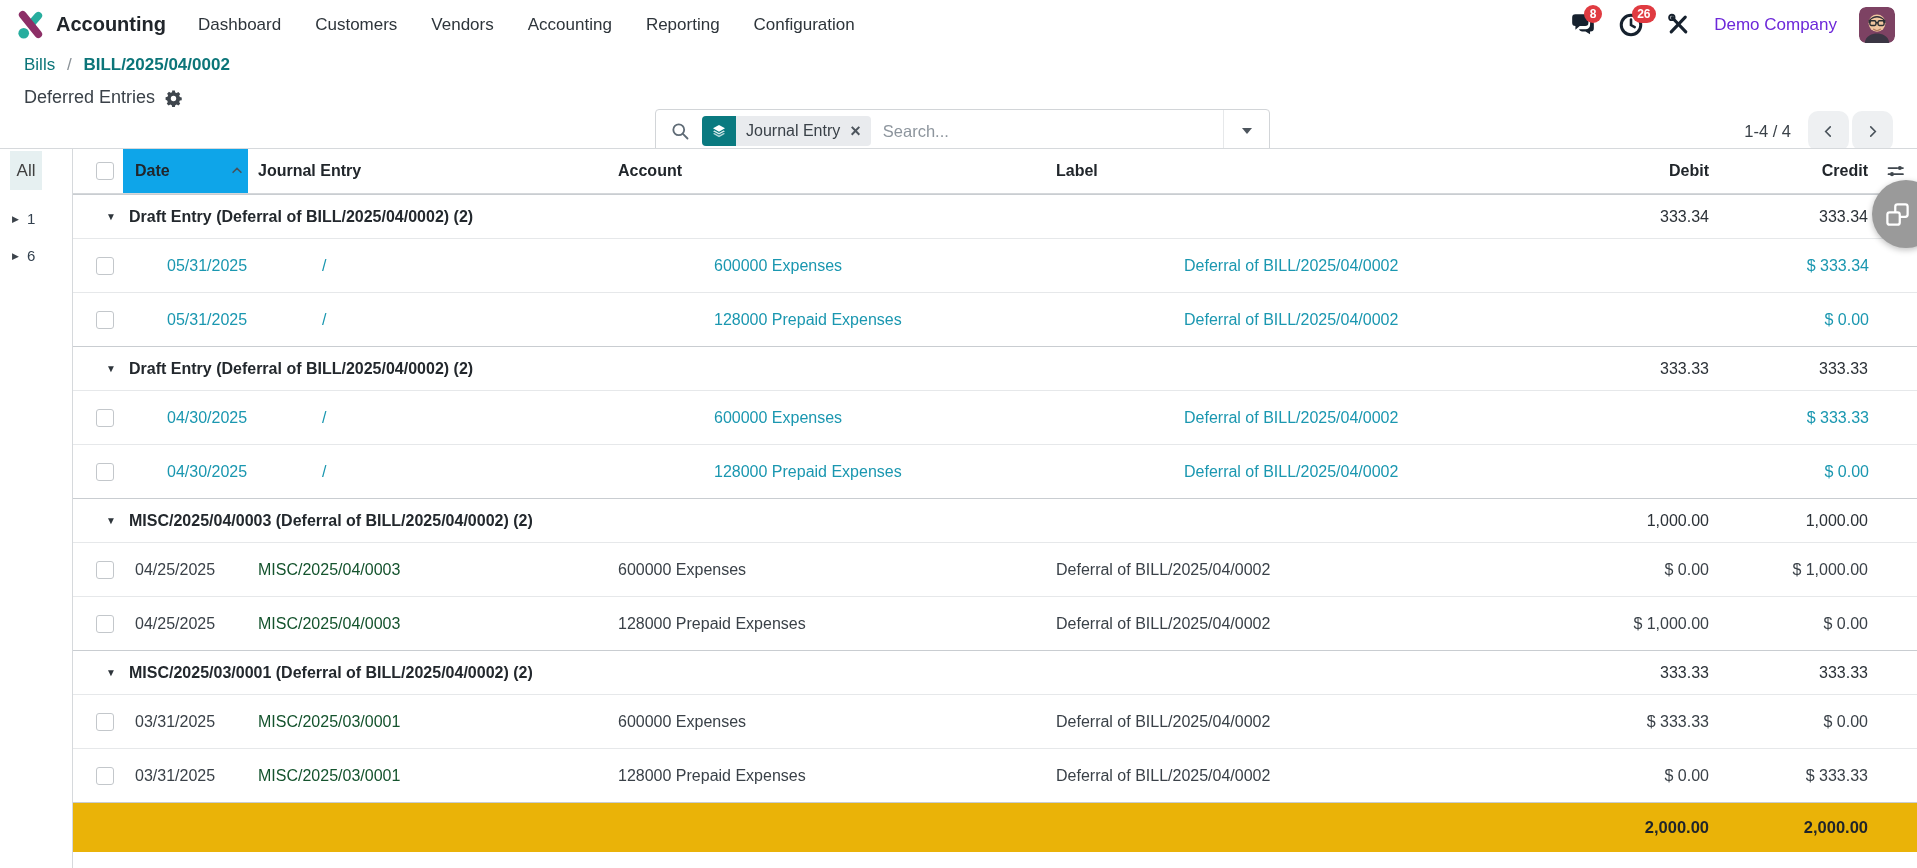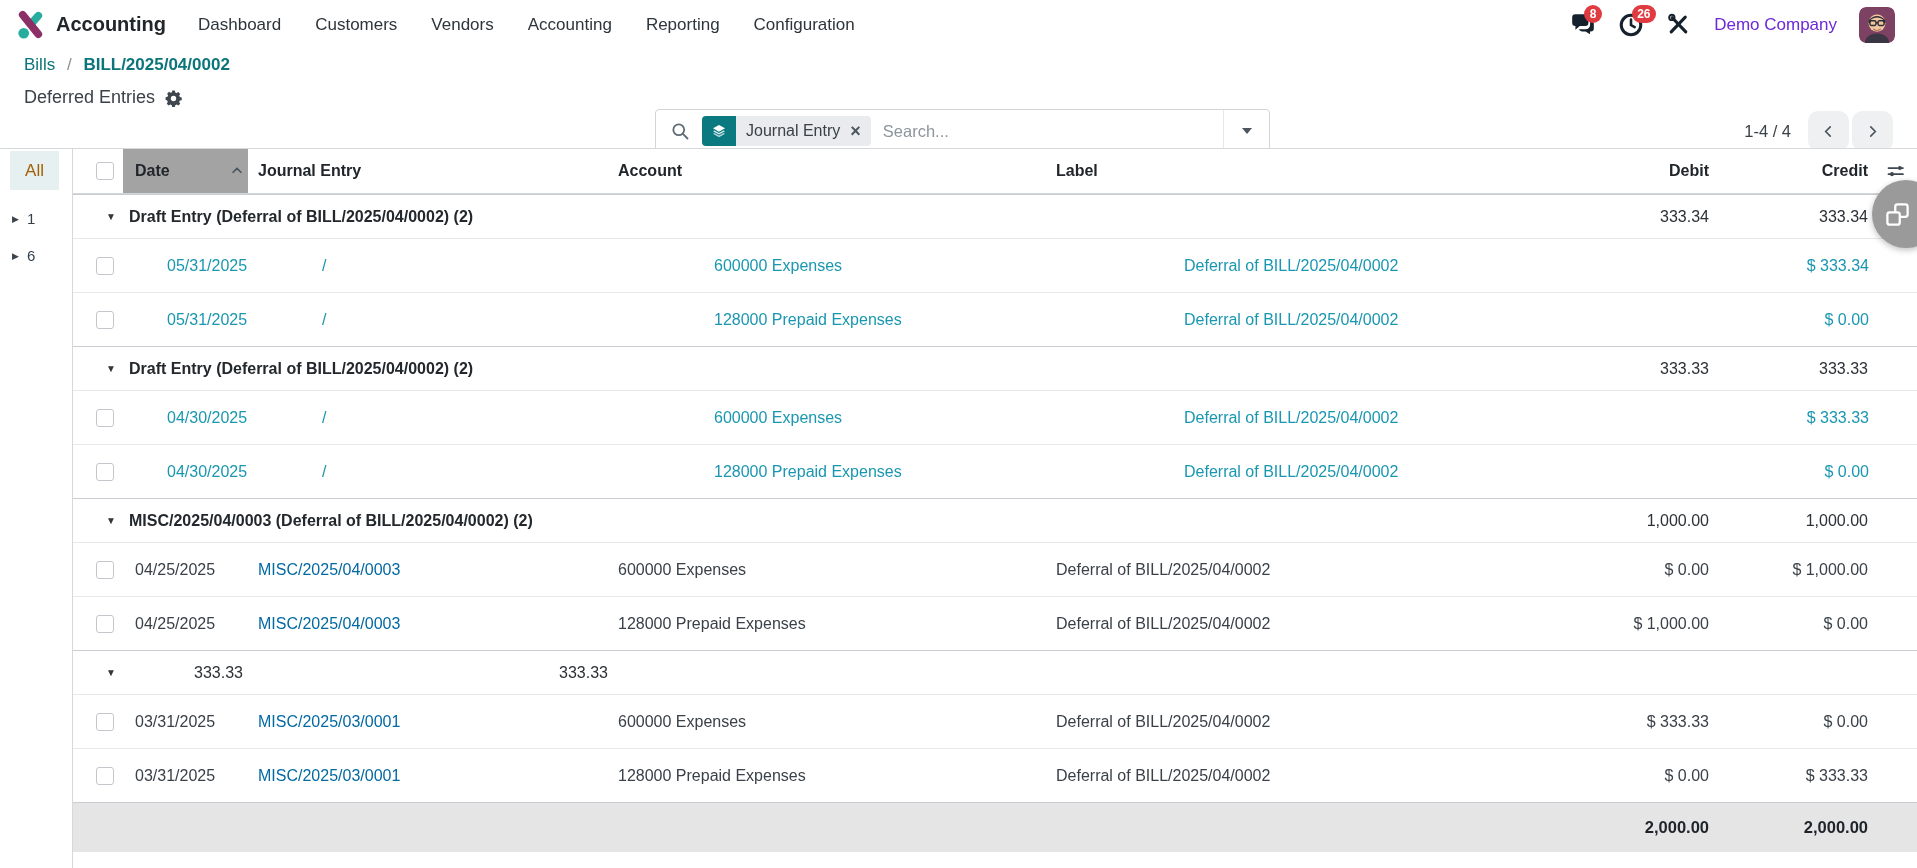--- a/index.html
+++ b/index.html
@@ -52,56 +52,56 @@
   .pager { position:absolute; right:24px; top:66px; height:44px; display:flex;
     align-items:center; gap:17px; }
   .pager-text { font-size:16.5px; color:#3a4148; }
   .pager-btns { display:flex; gap:3px; }
   .pg-btn { width:41px; height:40px; background:#eef0f2; border-radius:10px;
     display:flex; align-items:center; justify-content:center; cursor:pointer; }
 
   
   .sheet-border { position:absolute; top:148px; left:0; right:0; height:1px; background:#d6d9dc; }
   .sidebar { position:absolute; left:0; top:149px; bottom:0; width:72px; background:#fff; }
-  .sb-all { margin:2px 0 0 10px; width:49px; height:39px; background:#e6f0f1;
+  .sb-all { margin:2px 0 0 10px; width:32px; height:39px; background:#e6f0f1;
     display:flex; align-items:center; justify-content:center; font-size:17px;
-    color:#a16207; cursor:pointer; }
+    color:#404040; cursor:pointer; }
   .sb-item { display:flex; align-items:center; gap:8px; margin:20px 0 0 12px;
     font-size:15px; color:#33414f; cursor:pointer; }
   .sb-caret { font-size:9px; color:#3c434b; }
 
   .table-area { position:absolute; left:72px; top:149px; right:0; bottom:0;
     border-left:1px solid #d6d9dc; background:#fff; }
   .trow { display:grid; grid-template-columns:50px 125px 365px 438px 460px 203px 159px 45px;
     align-items:center; background:#fff; }
   .thead { height:45px; font-weight:700; color:#21262b; font-size:16px;
     border-bottom:1px solid #d4d7da; cursor:default; }
   .cell { overflow:hidden; white-space:nowrap; }
   .c-check { padding-left:23px; }
   .cb { display:inline-block; width:18px; height:18px; border:1px solid #c3c7cb;
     border-radius:3px; background:#fff; cursor:pointer; vertical-align:middle; }
   .c-date { padding-left:12px; }
-  .thead .c-date { background:#a3a3a3; align-self:stretch; display:flex;
+  .thead .c-date { background:#0ea5e9; align-self:stretch; display:flex;
     align-items:center; justify-content:space-between; padding-right:4px; cursor:pointer; }
   .c-journal { padding-left:10px; }
   .c-account, .c-label { padding-left:5px; }
   .num { text-align:right; padding-right:5px; font-variant-numeric:tabular-nums; }
   .c-tools { display:flex; justify-content:center; }
 
   .group-row { height:44px; border-top:1px solid #c9cdd1; font-weight:700;
     color:#23282d; font-size:16px; cursor:pointer; }
   .group-title { grid-column:2 / 6; padding-left:6px; }
   .g-caret { padding-left:33px; font-size:10px; color:#2e353b; }
   .group-row .num { font-weight:400; color:#2b3137; }
 
   .data-row { height:54px; font-size:16px; color:#3a4148; border-top:1px solid #e6e8ea; cursor:pointer; }
-  .data-row .c-journal { color:#0369a1; }
+  .data-row .c-journal { color:#14532d; }
   .data-row.draft, .data-row.draft .c-journal { color:#1a97b0;gap:32px; }
 
-  .tfoot { height:50px; border-top:1px solid #c9cdd1; background:#e5e5e5;
+  .tfoot { height:50px; border-top:1px solid #c9cdd1; background:#eab308;
     font-weight:700; color:#1f242a; font-size:16.5px; }
 
   
   .float-btn { position:absolute; left:1872px; top:180px; width:68px; height:68px;
     border-radius:50%; background:#9a9a9a; box-shadow:0 2px 6px rgba(0,0,0,.25);
     display:flex; align-items:center; padding-left:12px; cursor:pointer; z-index:5; }
 </style>
 </head>
 <body>
 
@@ -342,20 +342,21 @@
     <div class="cell c-date">04/25/2025</div>
     <div class="cell c-journal">MISC/2025/04/0003</div>
     <div class="cell c-account">128000 Prepaid Expenses</div>
     <div class="cell c-label">Deferral of BILL/2025/04/0002</div>
     <div class="cell num">$ 1,000.00</div>
     <div class="cell num">$ 0.00</div>
     <div class="cell"></div>
   </div>
       <div class="trow group-row">
     <div class="cell g-caret">▼</div>
+    <div class="cell group-title">MISC/2025/03/0001 (Deferral of BILL/2025/04/0002) (2)</div>
     <div class="cell num">333.33</div>
     <div class="cell num">333.33</div>
     <div class="cell"></div>
   </div>
       <div class="trow data-row">
     <div class="cell c-check"><span class="cb"></span></div>
     <div class="cell c-date">03/31/2025</div>
     <div class="cell c-journal">MISC/2025/03/0001</div>
     <div class="cell c-account">600000 Expenses</div>
     <div class="cell c-label">Deferral of BILL/2025/04/0002</div>

